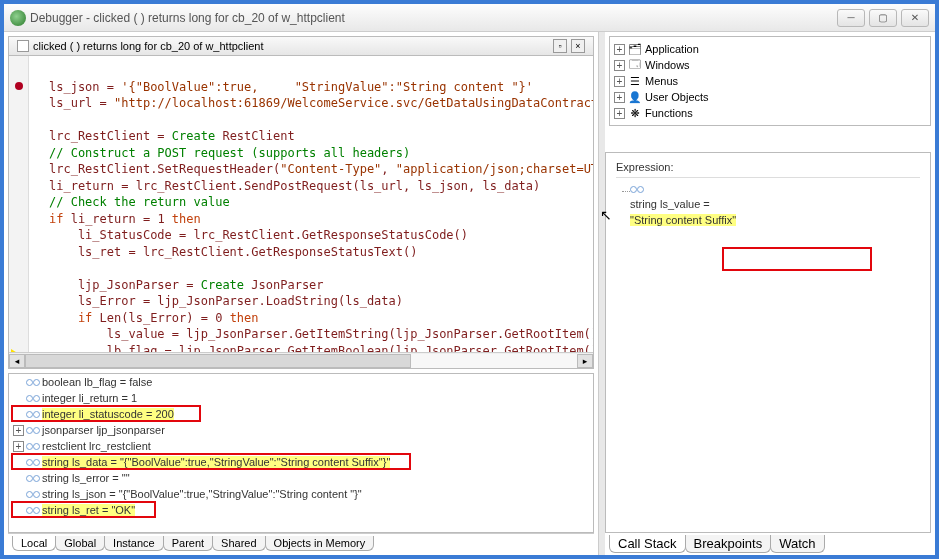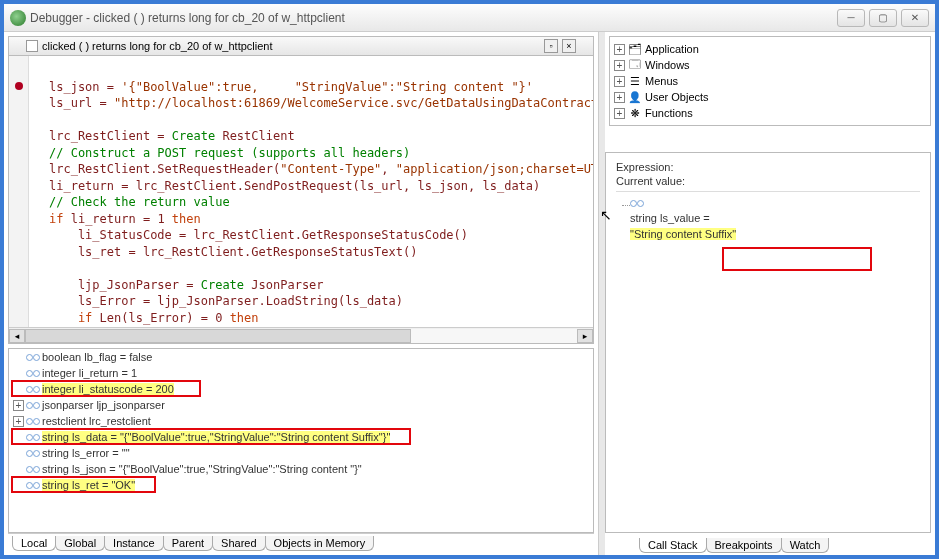--- a/index.html
+++ b/index.html
@@ -9,41 +9,41 @@
   .titlebar-left { display: flex; align-items: center; gap: 4px; }
   .titlebar-icon { width: 16px; height: 16px; border-radius: 50%; background: radial-gradient(circle at 40% 40%, #8fd18f, #2a7a2a); }
   .titlebar-text { color: #555; font-size: 12px; }
   .titlebar-buttons { display: flex; gap: 4px; }
   .win-btn { width: 28px; height: 18px; border: 1px solid #b8b8b8; background: linear-gradient(#fafafa,#e4e4e4); border-radius: 3px; display:flex; align-items:center; justify-content:center; font-size:10px; color:#555; cursor:pointer; }
 
   .workspace { display:flex; height: calc(100% - 28px); }
   .left-col { width: 595px; display:flex; flex-direction:column; border-right:1px solid #ccc; }
   .right-col { flex:1; display:flex; flex-direction:column; position:relative; }
 
-  .doc-header { height: 20px; background: linear-gradient(#f9f9f9,#e6e6e6); border: 1px solid #bbb; margin:4px 4px 0 4px; display:flex; align-items:center; padding:0 17px; font-size:11px; gap:4px; }
+  .doc-header { height: 20px; background: linear-gradient(#f9f9f9,#e6e6e6); border: 1px solid #bbb; margin:4px 4px 0 4px; display:flex; align-items:center; padding:0 8px; font-size:11px; gap:4px; }
   .doc-header .mini-icon { width:12px; height:12px; background:#fff; border:1px solid #999; }
   .doc-header .spacer { flex:1; }
   .doc-header .ctrl-btn { width:14px; height:14px; border:1px solid #999; background:#f0f0f0; font-size:9px; display:flex; align-items:center; justify-content:center; cursor:pointer;}
 
   .code-area { flex:1; margin:0 4px; border:1px solid #bbb; border-top:none; position:relative; overflow:hidden; background:#fff; }
   .code-gutter { position:absolute; left:0; top:0; width:20px; height:100%; background:#f3f3f3; border-right:1px solid #ddd; }
   .code-body { position:absolute; left:20px; top:0; right:0; bottom:16px; padding:6px 6px 6px 20px; font-family: Consolas, monospace; font-size:12px; line-height:16.5px; white-space: pre; overflow:hidden; }
   .breakpoint-dot { position:absolute; left:6px; width:8px; height:8px; border-radius:50%; background:#b00020; }
   .arrow-marker { position:absolute; left:2px; width:0; height:0; border-top:5px solid transparent; border-bottom:5px solid transparent; border-left:8px solid #ffe000; }
   .kw-blue { color:#c2410c; }
   .kw-green { color:#008000; }
   .kw-brown { color:#993300; }
   .kw-black { color:#7f1d1d; }
   .kw-comment { color:#008000; }
   .hscroll { position:absolute; left:0; right:0; bottom:0; height:16px; background:#f0f0f0; border-top:1px solid #ccc; display:flex; align-items:center; }
   .hscroll .scroll-btn { width:16px; height:14px; background:#e2e2e2; border:1px solid #bbb; font-size:9px; display:flex; align-items:center; justify-content:center; }
   .hscroll .track { flex:1; height:14px; background:#f7f7f7; position:relative; }
   .hscroll .thumb { position:absolute; left:0; width:70%; height:100%; background:#d8d8d8; border:1px solid #bbb; }
 
-  .vars-pane { height: 185px; margin:4px 4px 0 4px; border:1px solid #bbb; background:#fff; overflow:auto; font-size:11px; }
+  .vars-pane { height: 160px; margin:4px 4px 0 4px; border:1px solid #bbb; background:#fff; overflow:auto; font-size:11px; }
   .vars-pane .row { display:flex; align-items:center; height:16px; padding-left:4px; gap:2px; }
   .tree-exp { width:11px; height:11px; border:1px solid #888; background:#fff; font-size:10px; line-height:9px; text-align:center; color:#555; cursor:pointer; }
   .tree-exp.blank { border:none; background:transparent; }
   .eyeglass { width:14px; height:10px; display:inline-block; position:relative; }
   .eyeglass::before, .eyeglass::after { content:""; position:absolute; width:5px; height:5px; border:1px solid #7aa4d8; border-radius:50%; top:2px; }
   .eyeglass::before { left:0; }
   .eyeglass::after { left:7px; }
   .var-text { color:#333; }
   .hl-yellow { background:#ffff82; }
   .hl-row { position:relative; }
@@ -60,21 +60,21 @@
   .quickwatch { position:absolute; top:120px; left:0; right:4px; bottom:22px; border:1px solid #bbb; background:#fff; padding:8px 10px; font-size:11px; }
   .quickwatch .title { font-size:12px; color:#333; margin-bottom:10px; }
   .quickwatch .label { margin-bottom:2px; color:#333; }
   .quickwatch .expr-box { width:100%; height:20px; border:1px solid #3a7bd5; background:#fff; display:flex; align-items:center; padding:0 4px; margin-bottom:12px; }
   .quickwatch .expr-sel { background:#2673d0; color:#fff; padding:0 2px; }
   .quickwatch .cursor-arrow { position:absolute; left:-6px; top:54px; font-size:14px; }
   .quickwatch .val-row { display:flex; align-items:flex-start; gap:4px; padding-left:14px; position:relative;flex-direction:column; }
   .quickwatch .dotleader { position:absolute; left:6px; top:7px; width:8px; border-top:1px dotted #999; }
   .qw-redbox { position:absolute; border:2px solid #e2060d; pointer-events:none; }
 
-  .right-tabstrip { position:absolute; bottom:2px; left:4px; right:20px; height:18px; display:flex; align-items:flex-end; font-size:11px;margin-left:30px; }
+  .right-tabstrip { position:absolute; bottom:2px; left:4px; right:20px; height:18px; display:flex; align-items:flex-end; font-size:13px; }
 
   .vsplit { width:6px; background:#e8e8e8; cursor:col-resize; }
 </style>
 </head>
 <body>
 
 <div class="titlebar">
   <div class="titlebar-left">
     <span class="titlebar-icon"></span>
     <span class="titlebar-text">Debugger - clicked ( )  returns long for cb_20 of w_httpclient</span>
@@ -219,21 +219,20 @@
       <div class="trow">
           <span class="tree-exp">+</span>
           <span class="tree-icon">❋</span>
           <span>Functions</span>
         </div>
     </div>
 
     <div class="quickwatch">
       <div class="label">Expression:</div>
       <span class="cursor-arrow">↖</span>
-      <div class="label">Current value:</div>
       <div style="border-top:1px solid #ddd; margin:4px 0 6px 0"></div>
       <div class="val-row" style="position:relative">
         <span class="dotleader"></span>
         <span class="eyeglass"></span>
         <span class="var-text">string ls_value = </span>
         <span class="var-text hl-yellow">"String content Suffix"</span>
       </div>
       <div class="qw-redbox" style="top:94px; left:116px; width:150px; height:24px"></div>
     </div>
 

